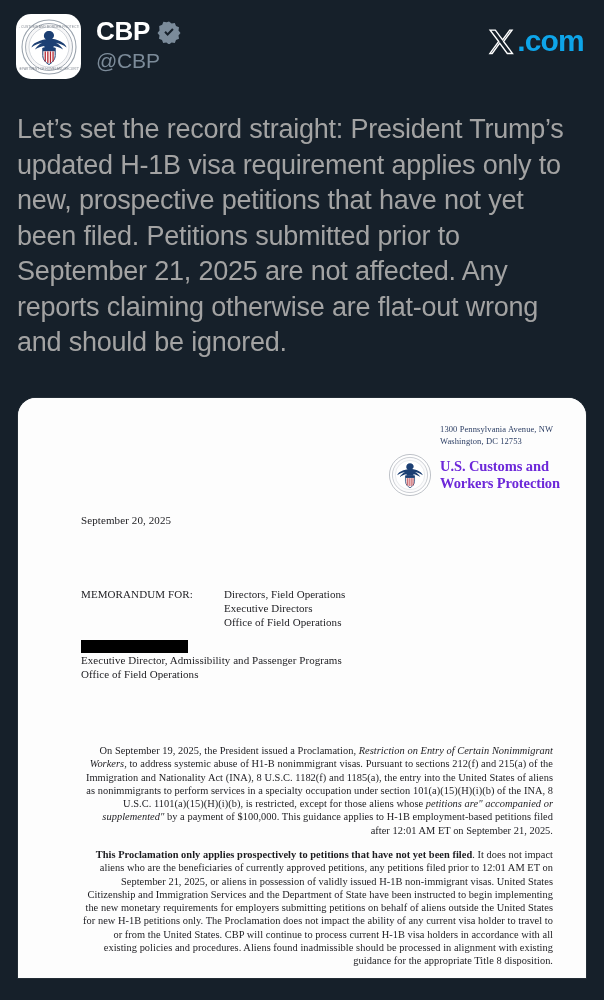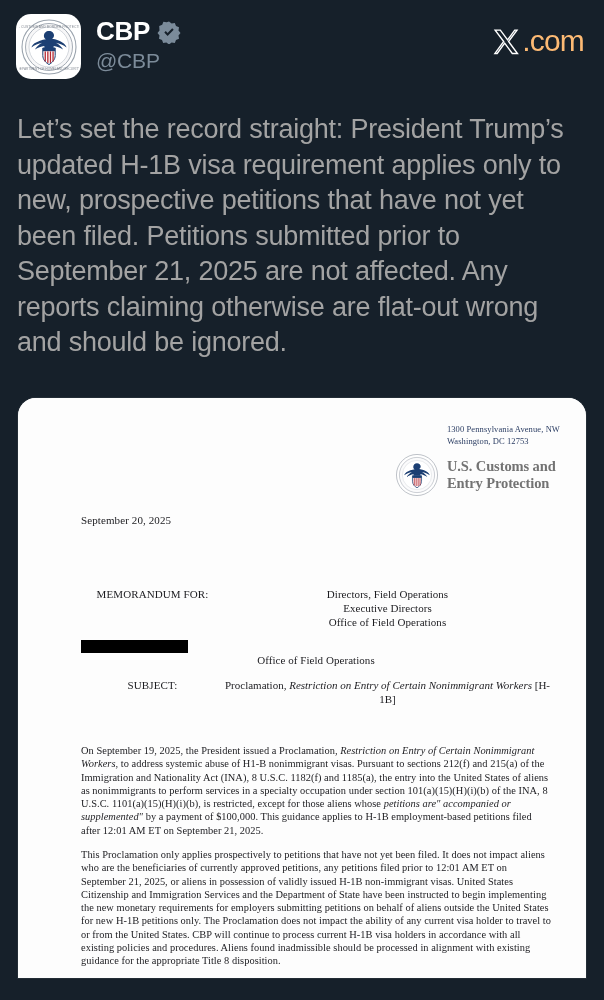--- a/index.html
+++ b/index.html
@@ -70,23 +70,23 @@
   }
   .brand {
     margin-left: auto;
     display: flex;
     align-items: center;
     padding-top: 12px;
     padding-right: 4px;
   }
   .brand-x { display: block; margin-right: 1px; }
   .brand-com {
-    color: #fdba74;
+    color: #0ea5e9;
     font-size: 30px;
-    font-weight: normal;
+    font-weight: bold;
     letter-spacing: -0.8px;
     line-height: 1;
   }
 
   
   .tweet-text {
     color: #a3a3a3;
     font-size: 27px;
     line-height: 35.5px;
     letter-spacing: -0.25px;
@@ -133,21 +133,21 @@
     margin-left: 52px;
     font-family: "Liberation Serif", serif;
   }
   .lh-row {
     display: flex;
     align-items: center;
     margin-top: 6px;
   }
   .lh-seal { flex: 0 0 auto; margin-right: 8px; }
   .lh-name {
-    color: #737373;
+    color: #6d28d9;
     font-family: "Liberation Serif", serif;
     font-weight: bold;
     font-size: 14.5px;
     line-height: 17px;
     letter-spacing: -0.1px;
   }
 
   .doc-date {
     position: absolute;
     left: 63px;
@@ -156,21 +156,20 @@
     letter-spacing: 0.1px;
   }
 
   .memo-block {
     position: absolute;
     left: 63px;
     top: 190px;
     width: 470px;
     font-size: 11px;
     line-height: 13.8px;
-    text-align: center;
   }
   .memo-row {
     display: flex;
     margin-bottom: 11px;
   }
   .memo-label {
     width: 143px;
     flex: 0 0 143px;
     font-size: 11px;
     letter-spacing: 0.1px;
@@ -185,26 +184,26 @@
     margin-bottom: 1px;
   }
   .it { font-style: italic; }
 
   .body-para {
     position: absolute;
     left: 63px;
     width: 472px;
     font-size: 10.4px;
     line-height: 13.3px;
-    text-align: left;
+    text-align: right;
     letter-spacing: 0.04px;
   }
   .para-1 { top: 346px; }
   .para-2 { top: 450px; }
-  .para-2 b { font-weight: normal; }
+  .para-2 b { font-weight: bold; }
 
   .doc-fade {
     position: absolute;
     left: 0;
     right: 0;
     bottom: 0;
     height: 0px;
   }
 </style>
 </head>
@@ -277,51 +276,46 @@
             <rect x="23.8" y="31" width="12.4" height="3" fill="#1c3f73"></rect>
             <g fill="#b52a33">
               <rect x="25.6" y="34.2" width="1.2" height="10"></rect>
               <rect x="28.2" y="34.2" width="1.2" height="11"></rect>
               <rect x="30.9" y="34.2" width="1.2" height="11"></rect>
               <rect x="33.5" y="34.2" width="1.2" height="10"></rect>
             </g>
           </svg>
           <div class="lh-name">
             <div>U.S. Customs and</div>
-            <div>Entry Protection</div>
+            <div>Workers Protection</div>
           </div>
         </div>
       </div>
 
       <div class="doc-date">September 20, 2025</div>
 
       <div class="memo-block">
 
         <div class="memo-row">
           <div class="memo-label">MEMORANDUM FOR:</div>
           <div class="memo-value">
             <div>Directors, Field Operations</div>
             <div>Executive Directors</div>
             <div>Office of Field Operations</div>
           </div>
         </div>
 
         <div class="memo-row">
           <div class="memo-value">
             <span class="redaction"></span>
+            <div>Executive Director, Admissibility and Passenger Programs</div>
             <div>Office of Field Operations</div>
           </div>
         </div>
 
-        <div class="memo-row">
-          <div class="memo-label">SUBJECT:</div>
-          <div class="memo-value">
-            <span>Proclamation, </span><span class="it">Restriction on Entry of Certain Nonimmigrant Workers</span><span> [H-1B]</span>
-          </div>
-        </div>
       </div>
 
       <div class="body-para para-1">
         <span>On September 19, 2025, the President issued a Proclamation, </span><span class="it">Restriction on Entry of Certain Nonimmigrant Workers</span><span>, to address systemic abuse of H1-B nonimmigrant visas.  Pursuant to sections 212(f) and 215(a) of the Immigration and Nationality Act (INA), 8 U.S.C. 1182(f) and 1185(a), the entry into the United States of aliens as nonimmigrants to perform services in a specialty occupation under section 101(a)(15)(H)(i)(b) of the INA, 8 U.S.C. 1101(a)(15)(H)(i)(b), is restricted, except for those aliens whose </span><span class="it">petitions are" accompanied or supplemented"</span><span> by a payment of $100,000.  This guidance applies to H-1B employment-based petitions filed after 12:01 AM ET on September 21, 2025.</span>
       </div>
 
       <div class="body-para para-2">
         <b>This Proclamation only applies prospectively to petitions that have not yet been filed</b><span>. It does not impact aliens who are the beneficiaries of currently approved petitions, any petitions filed prior to 12:01 AM ET on September 21, 2025, or aliens in possession of validly issued H-1B non-immigrant visas.  United States Citizenship and Immigration Services and the Department of State have been instructed to begin implementing the new monetary requirements for employers submitting petitions on behalf of aliens outside the United States for new H-1B petitions only.  The Proclamation does not impact the ability of any current visa holder to travel to or from the United States.  CBP will continue to process current H-1B visa holders in accordance with all existing policies and procedures.  Aliens found inadmissible should be processed in alignment with existing guidance for the appropriate Title 8 disposition.</span>
       </div>
 

